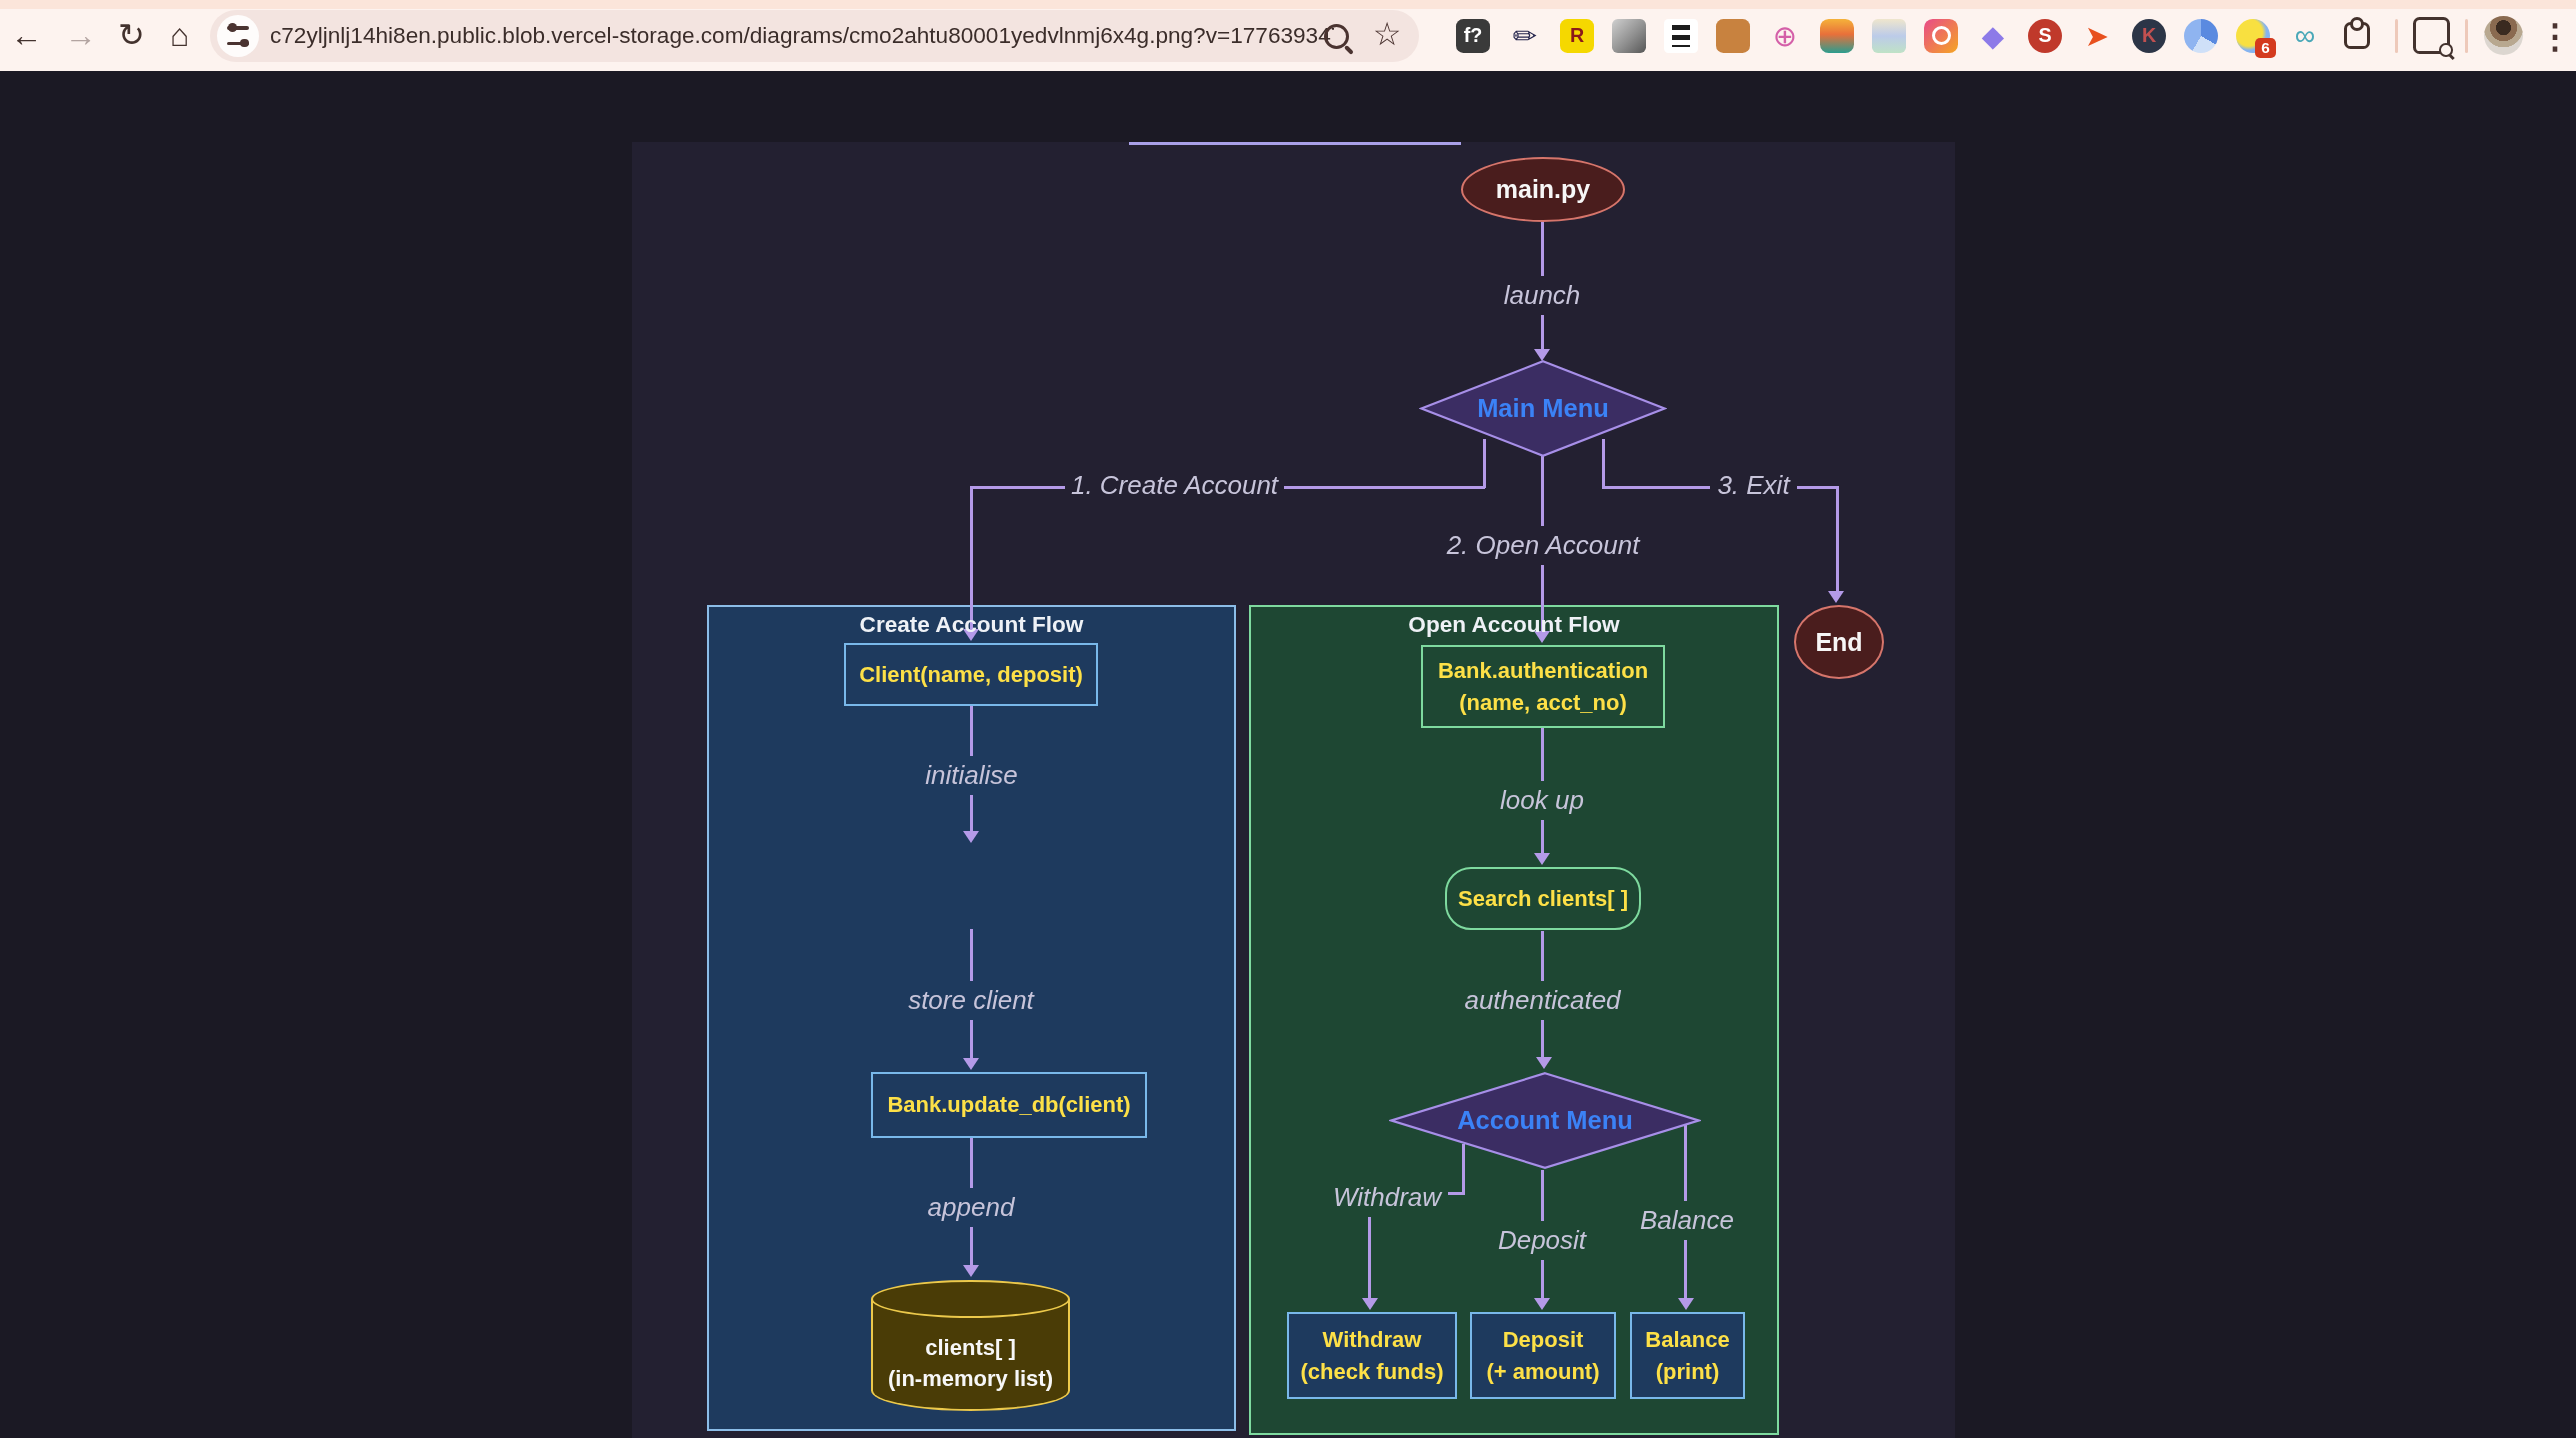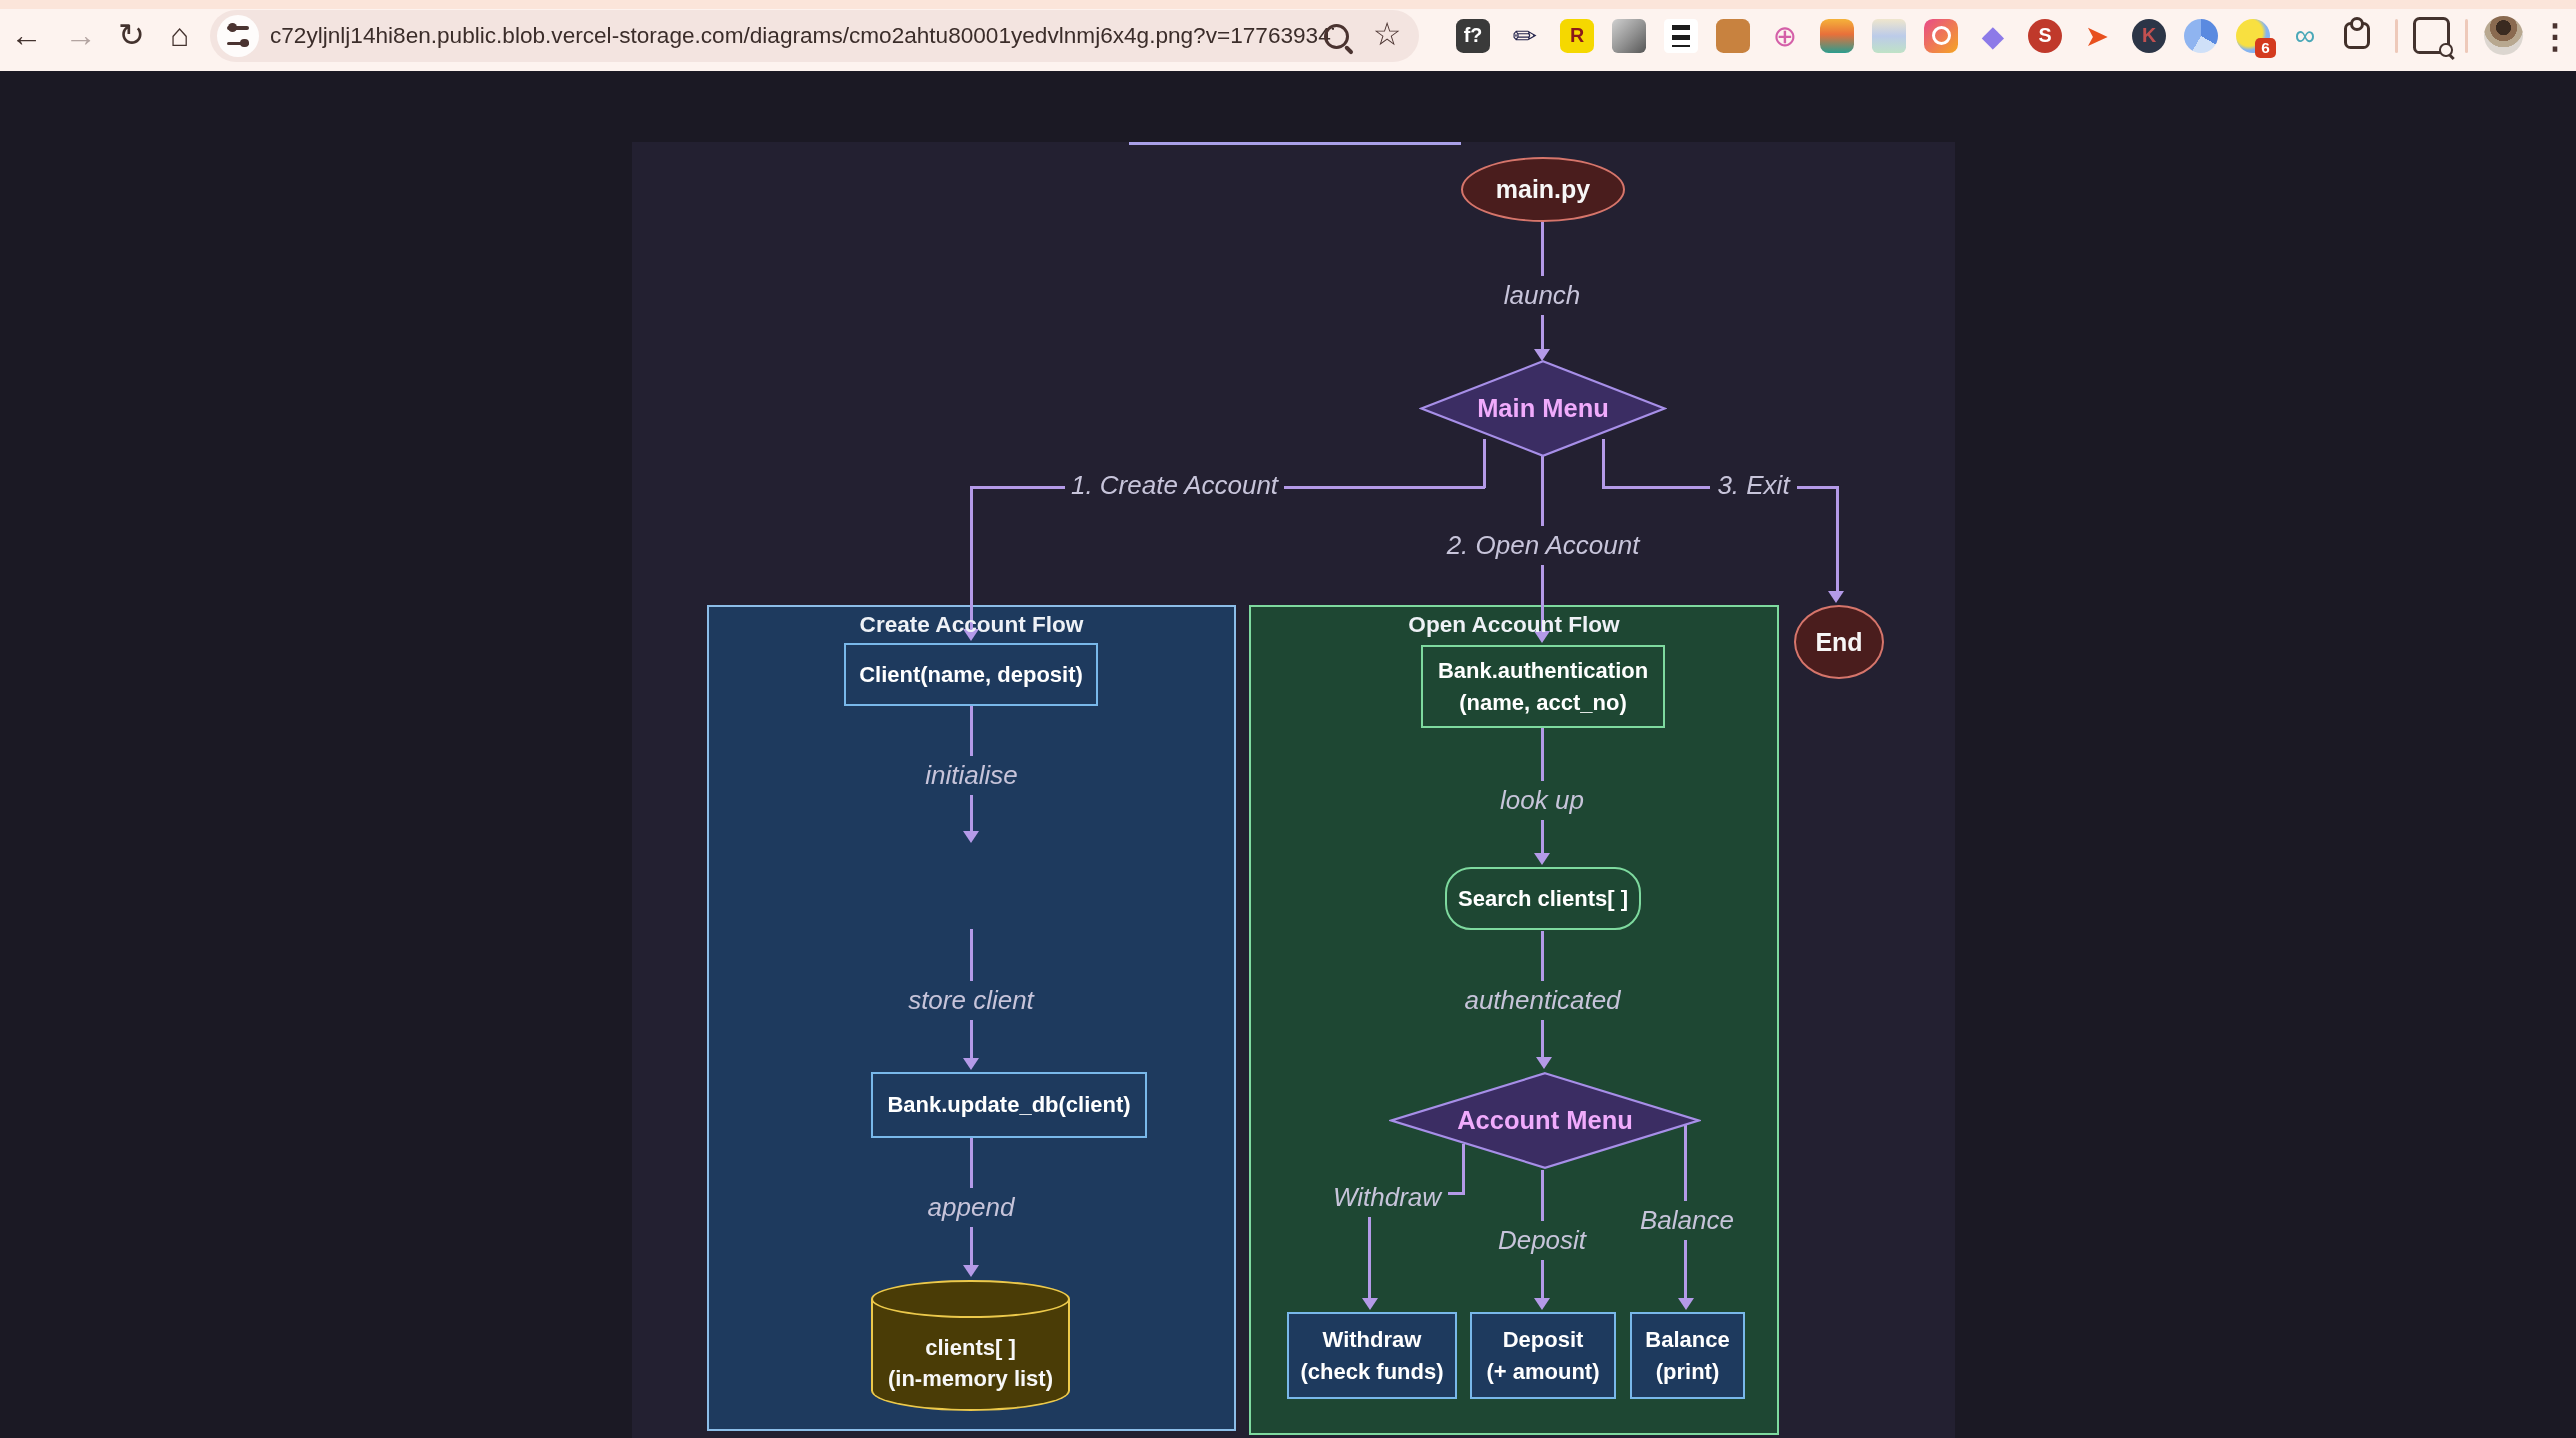--- a/index.html
+++ b/index.html
@@ -57,28 +57,28 @@
   .partline{position:absolute;left:1129px;top:71px;width:332px;height:2.9px;background:#a9a0e8;}
   .sub{position:absolute;border:2.2px solid;box-sizing:border-box;}
   .sub.create{background:var(--c-fill);border-color:var(--c-border);}
   .sub.open{background:var(--o-fill);border-color:var(--o-border);}
   .subtitle{position:absolute;text-align:center;font-size:22.6px;font-weight:600;color:#eef1f6;z-index:4;}
   .edge{position:absolute;background:var(--edge);z-index:2;}
   .ah{position:absolute;width:0;height:0;border-left:8px solid transparent;border-right:8px solid transparent;border-top:12.4px solid var(--edge);z-index:2;}
   .elabel{position:absolute;height:39px;line-height:39px;text-align:center;font-style:italic;font-size:26px;font-weight:500;color:var(--lbl);z-index:3;}
   .ibg{background:var(--bg-img);} .cbg{background:var(--c-fill);} .obg{background:var(--o-fill);}
   .node{position:absolute;border:2.2px solid;box-sizing:border-box;display:flex;flex-direction:column;align-items:center;justify-content:center;
-    font-weight:bold;font-size:22px;line-height:32px;color:#ffffff;text-align:center;z-index:4;}
+    font-weight:bold;font-size:22px;line-height:32px;color:#fde047;text-align:center;z-index:4;}
   .node.blue{background:var(--c-fill);border-color:#79b8ea;}
   .node.green{background:var(--o-fill);border-color:var(--o-border);}
   .term{position:absolute;border:2.2px solid var(--t-border);background:var(--t-fill);border-radius:50%;box-sizing:border-box;
     display:flex;align-items:center;justify-content:center;font-weight:bold;font-size:25px;color:#f7f7f7;z-index:4;}
   .dia{position:absolute;z-index:4;}
   .dia svg{display:block;}
-  .dia .dtext{position:absolute;inset:0;display:flex;align-items:center;justify-content:center;font-weight:bold;font-size:25.5px;color:#f0abfc;}
+  .dia .dtext{position:absolute;inset:0;display:flex;align-items:center;justify-content:center;font-weight:bold;font-size:25.5px;color:#3b82f6;}
   .cyl{position:absolute;z-index:4;}
   .cyl-top{position:absolute;left:0;right:0;top:0;height:38px;border:2.2px solid var(--db-border);border-radius:50%;background:var(--db-fill);box-sizing:border-box;z-index:2;}
   .cyl-body{position:absolute;left:0;right:0;top:19px;bottom:0;background:var(--db-fill);border:2.2px solid var(--db-border);border-top:none;
     border-radius:0 0 50% 50% / 0 0 20.4px 20.4px;box-sizing:border-box;z-index:1;}
   .cyl-text{position:absolute;left:0;right:0;top:41px;bottom:5.8px;display:flex;flex-direction:column;align-items:center;justify-content:center;
     font-weight:bold;font-size:22px;line-height:31px;color:#f7f7f7;z-index:3;}
 </style>
 </head>
 <body>
 

